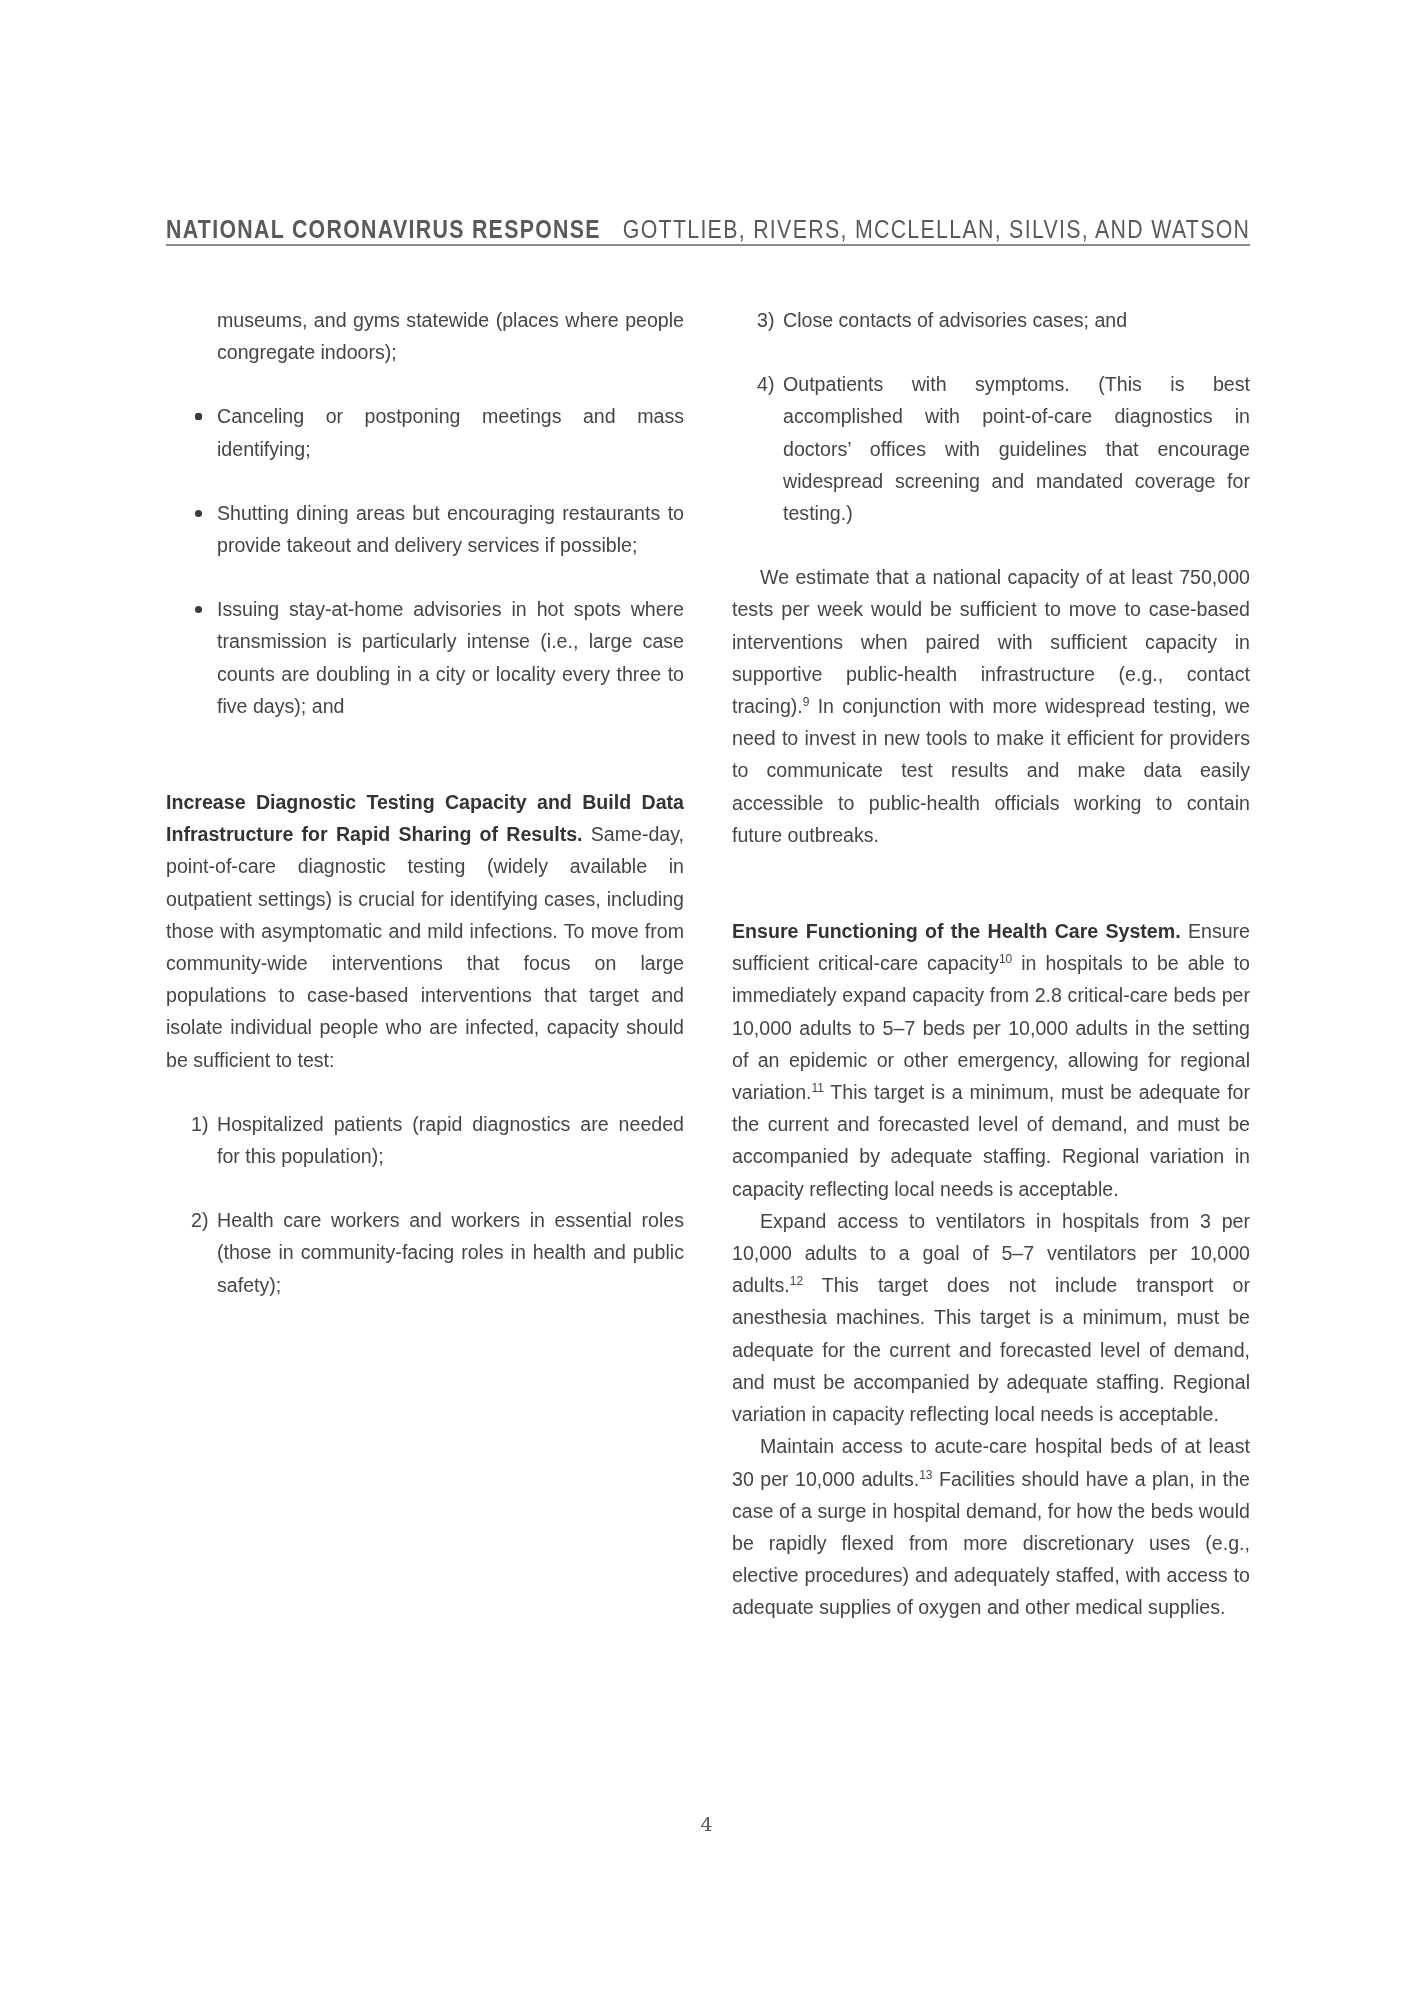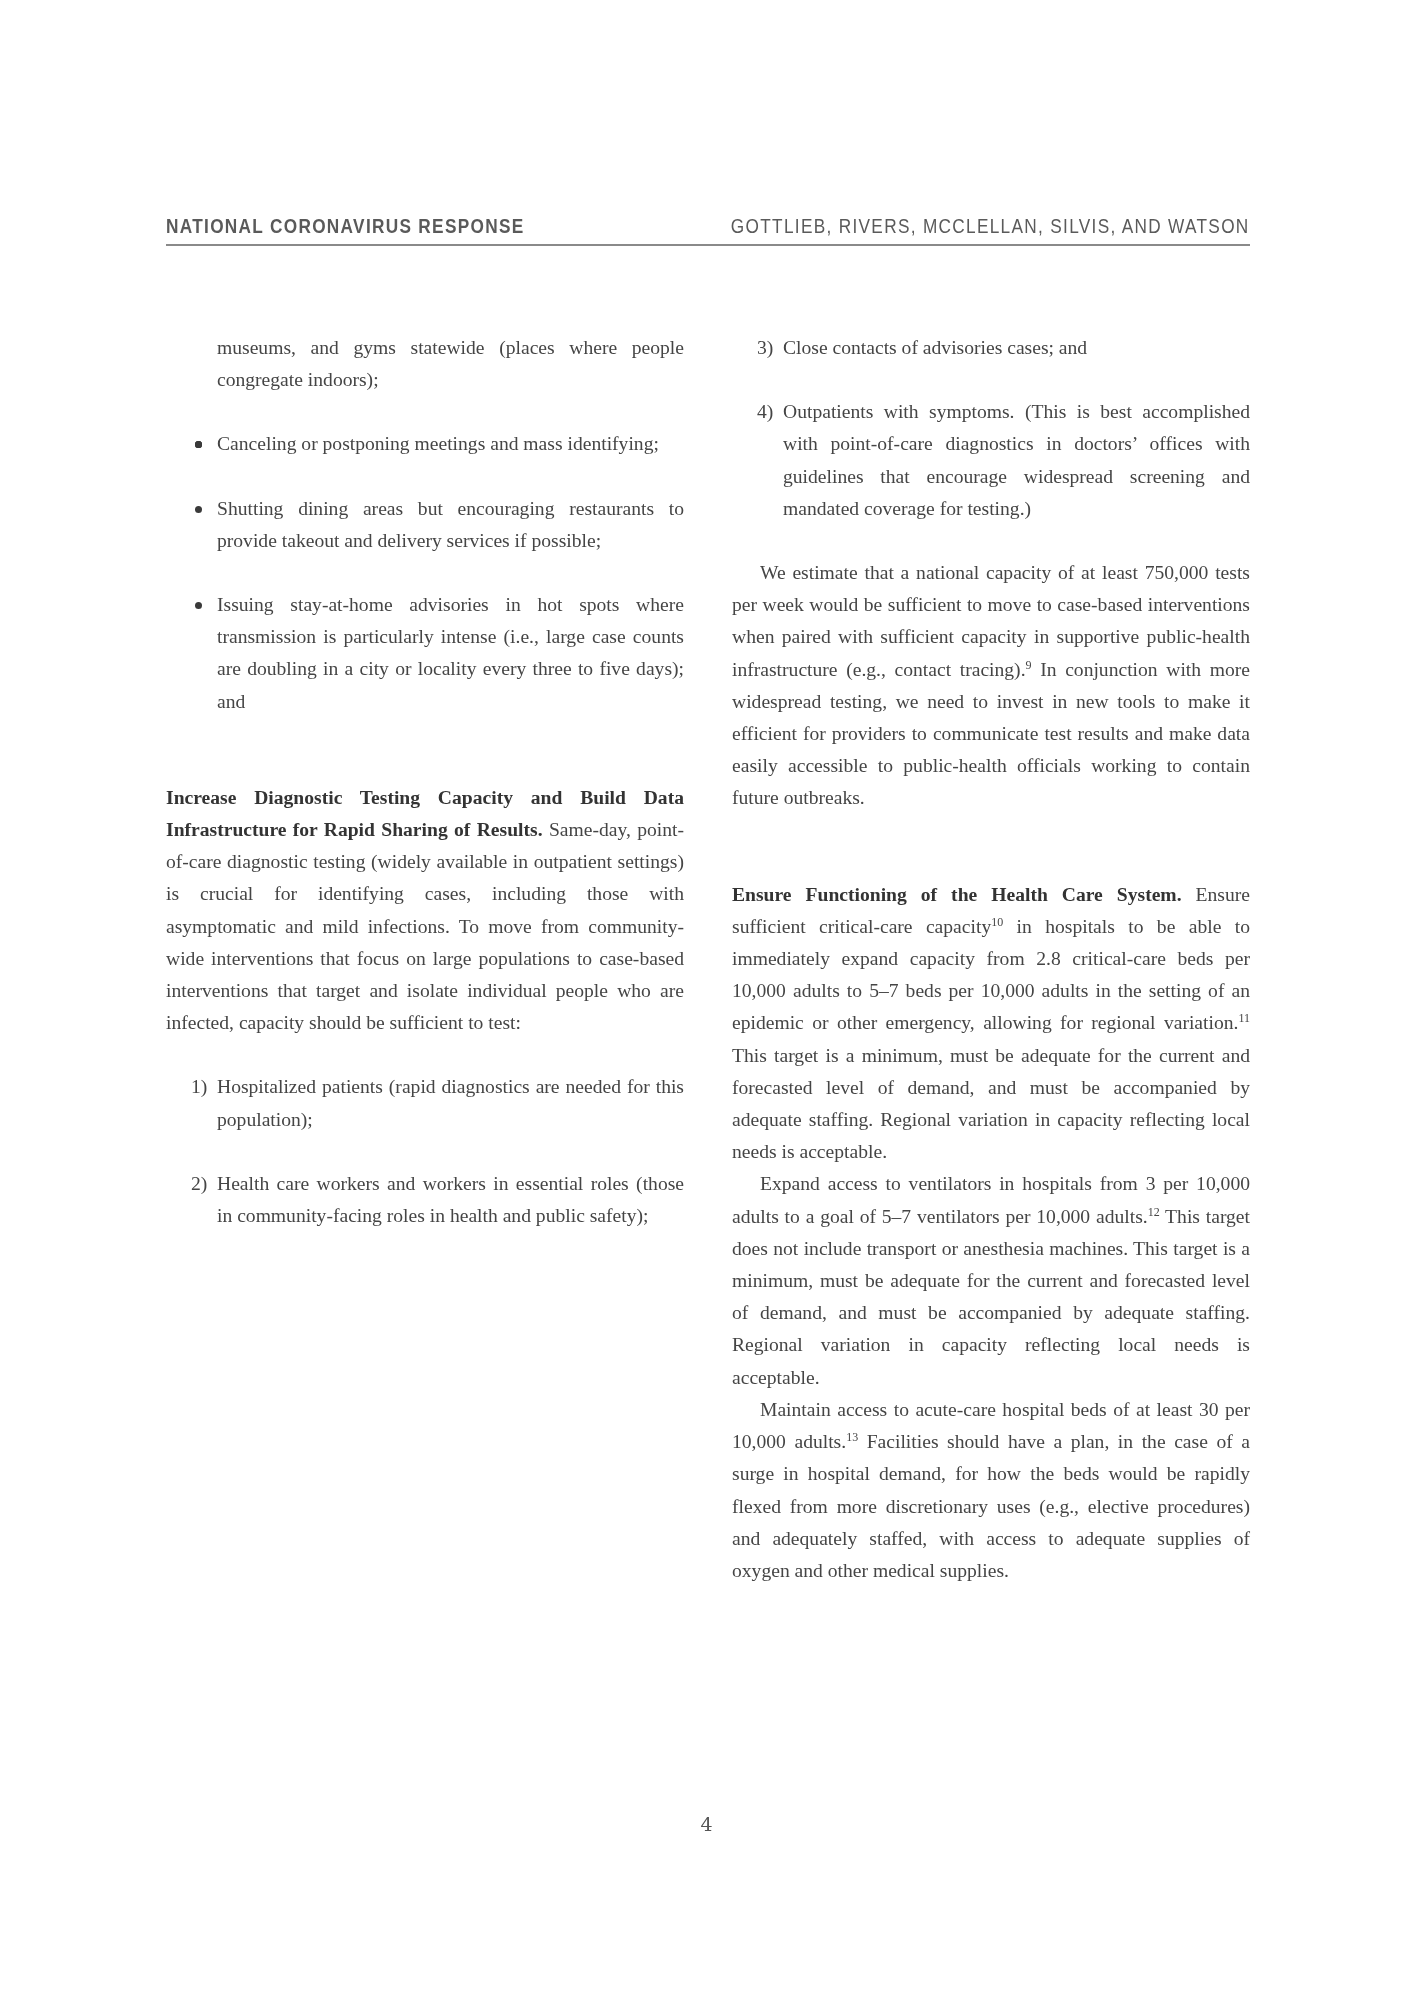--- a/index.html
+++ b/index.html
@@ -16,21 +16,21 @@
     }
     .page-header {
       position: absolute;
       left: 166px;
       top: 214px;
       width: 1084px;
       height: 30px;
       border-bottom: 2px solid #8a8a8a;
       font-family: "Liberation Sans", sans-serif;
       font-weight: bold;
-      font-size: 21px;
+      font-size: 26px;
       letter-spacing: 1.6px;
       color: #5a5a5a;
       transform-origin: left top;
     }
     .page-header .left {
       position: absolute;
       left: 0;
       top: 0;
       transform: scaleX(0.82);
       transform-origin: left top;
@@ -40,23 +40,23 @@
       position: absolute;
       right: 0;
       top: 0;
       font-weight: normal;
       transform: scaleX(0.82);
       transform-origin: right top;
       white-space: nowrap;
     }
     .col {
       position: absolute;
-      top: 332px;
+      top: 304px;
       width: 518px;
-      font-family: Liberation Serif, serif;
+      font-family: Liberation Sans, sans-serif;
       font-size: 19.6px;
       line-height: 32.2px;
       color: #454545;
     }
     .col-left { left: 166px; }
     .col-right { left: 732px; }
 
     .para {
       margin: 0;
       text-align: justify;

